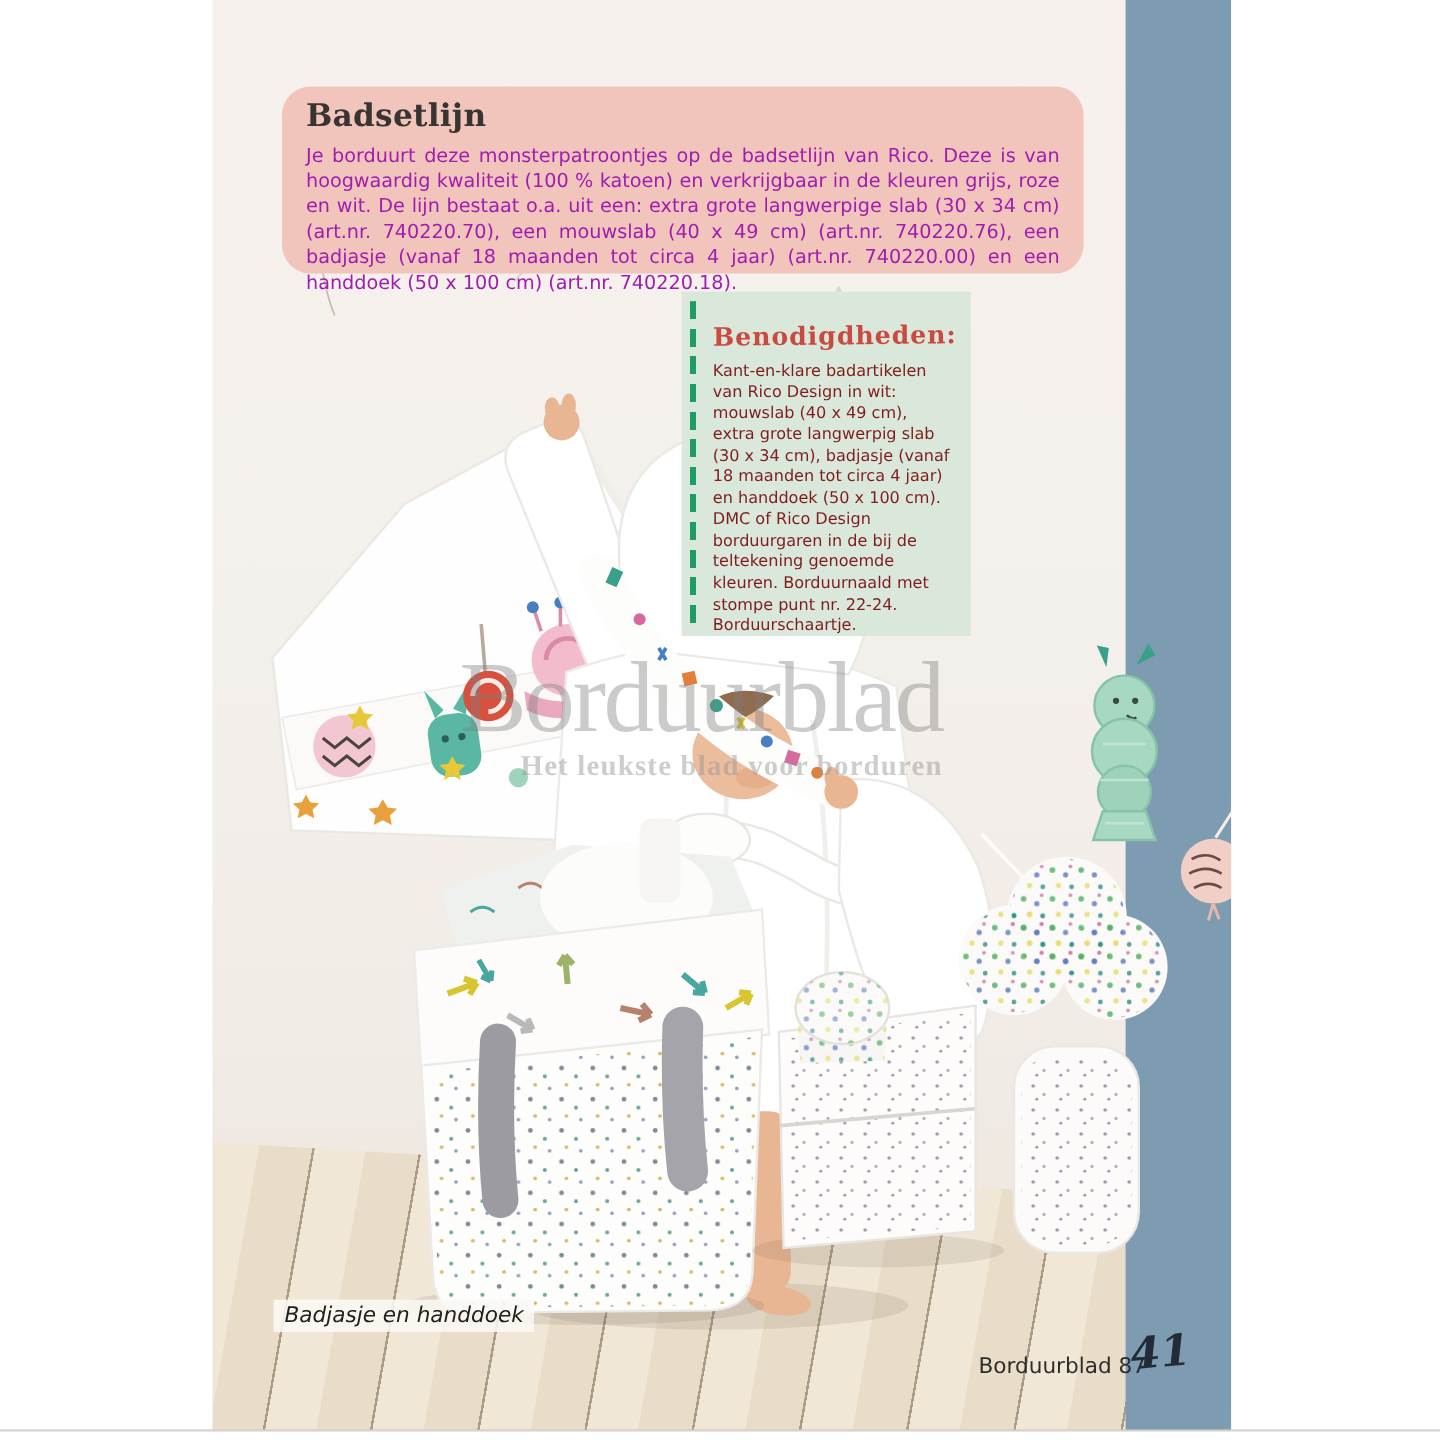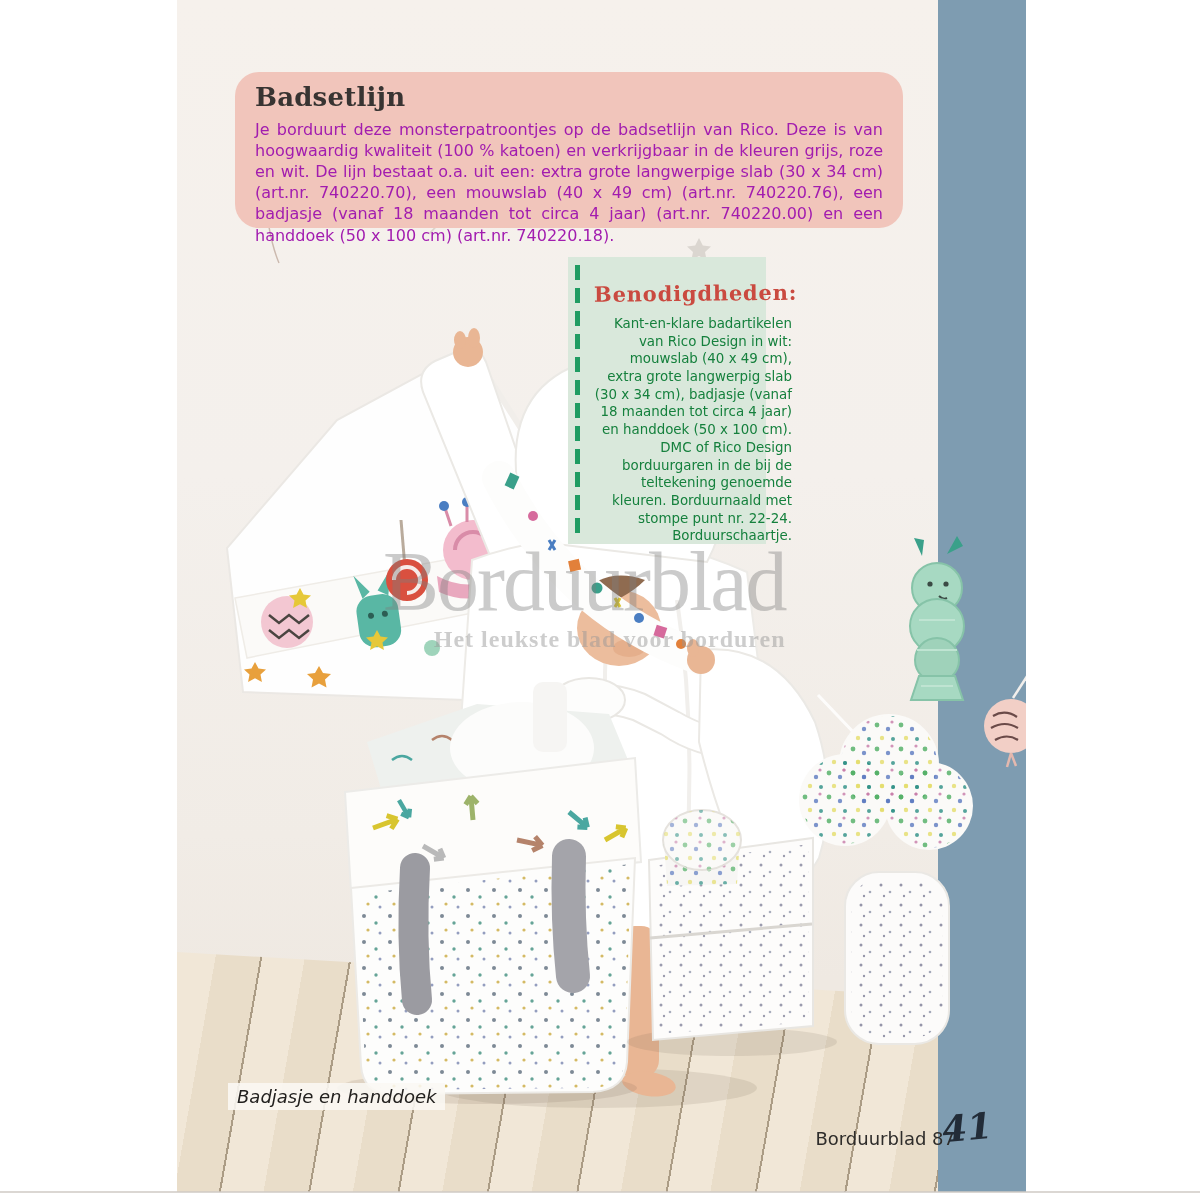--- a/index.html
+++ b/index.html
@@ -24,28 +24,28 @@
   .blue-band{position:absolute;left:761px;top:0;width:88px;height:1192px;background:var(--band-blue,#7e9cb1);}
 
   
   .info-box{position:absolute;left:211px;top:72px;width:668px;height:156px;border-radius:24px;
             background:var(--pink-box,#f1c5bb);box-sizing:border-box;padding:10px 20px 0 20px;z-index:30;margin-left:24px;}
   .info-title{font-size:26px;font-weight:bold;color:#383432;letter-spacing:.2px;
               font-family:"DejaVu Serif","Liberation Serif",serif;}
   .info-body{margin-top:7px;font-size:16px;line-height:1.32;color:#a21caf;text-align:justify;}
 
   
-  .supplies-box{position:absolute;left:568px;top:257px;width:198px;height:287px;
+  .supplies-box{position:absolute;left:568px;top:243px;width:241px;height:287px;
                 background:var(--green-box,#d9e8db);z-index:30;box-sizing:border-box;
                 padding:24px 12px 0 26px;}
   .supplies-dash{position:absolute;left:7px;top:8px;width:5px;height:270px;
                  background:repeating-linear-gradient(180deg,var(--dash-green,#1f9c62) 0 15px,rgba(0,0,0,0) 15px 23px);}
   .supplies-title{font-size:21px;font-weight:bold;color:var(--heading-red,#ca4a40);
                   font-family:"DejaVu Serif","Liberation Serif",serif;letter-spacing:.8px;transform:rotate(-.6deg);}
-  .supplies-body{margin-top:9px;font-size:13.4px;line-height:1.32;color:#15803d;text-align:right;width:198px;}
+  .supplies-body{margin-top:9px;font-size:13.4px;line-height:1.32;color:#7f1d1d;text-align:left;width:198px;}
 
   
   .watermark{position:absolute;left:206px;top:540px;z-index:20;pointer-events:none;text-align:right;}
   .wm-title{font-family:"Liberation Serif","DejaVu Serif",serif;font-size:84px;line-height:1;
             color:rgba(125,125,125,.40);letter-spacing:-2px;}
   .wm-sub{font-family:"Liberation Serif","DejaVu Serif",serif;font-size:24px;font-weight:bold;
           color:rgba(150,150,150,.48);letter-spacing:1px;margin-top:2px;}
 
   
   .photo-caption{position:absolute;left:51px;top:1083px;background:rgba(250,248,244,.88);

